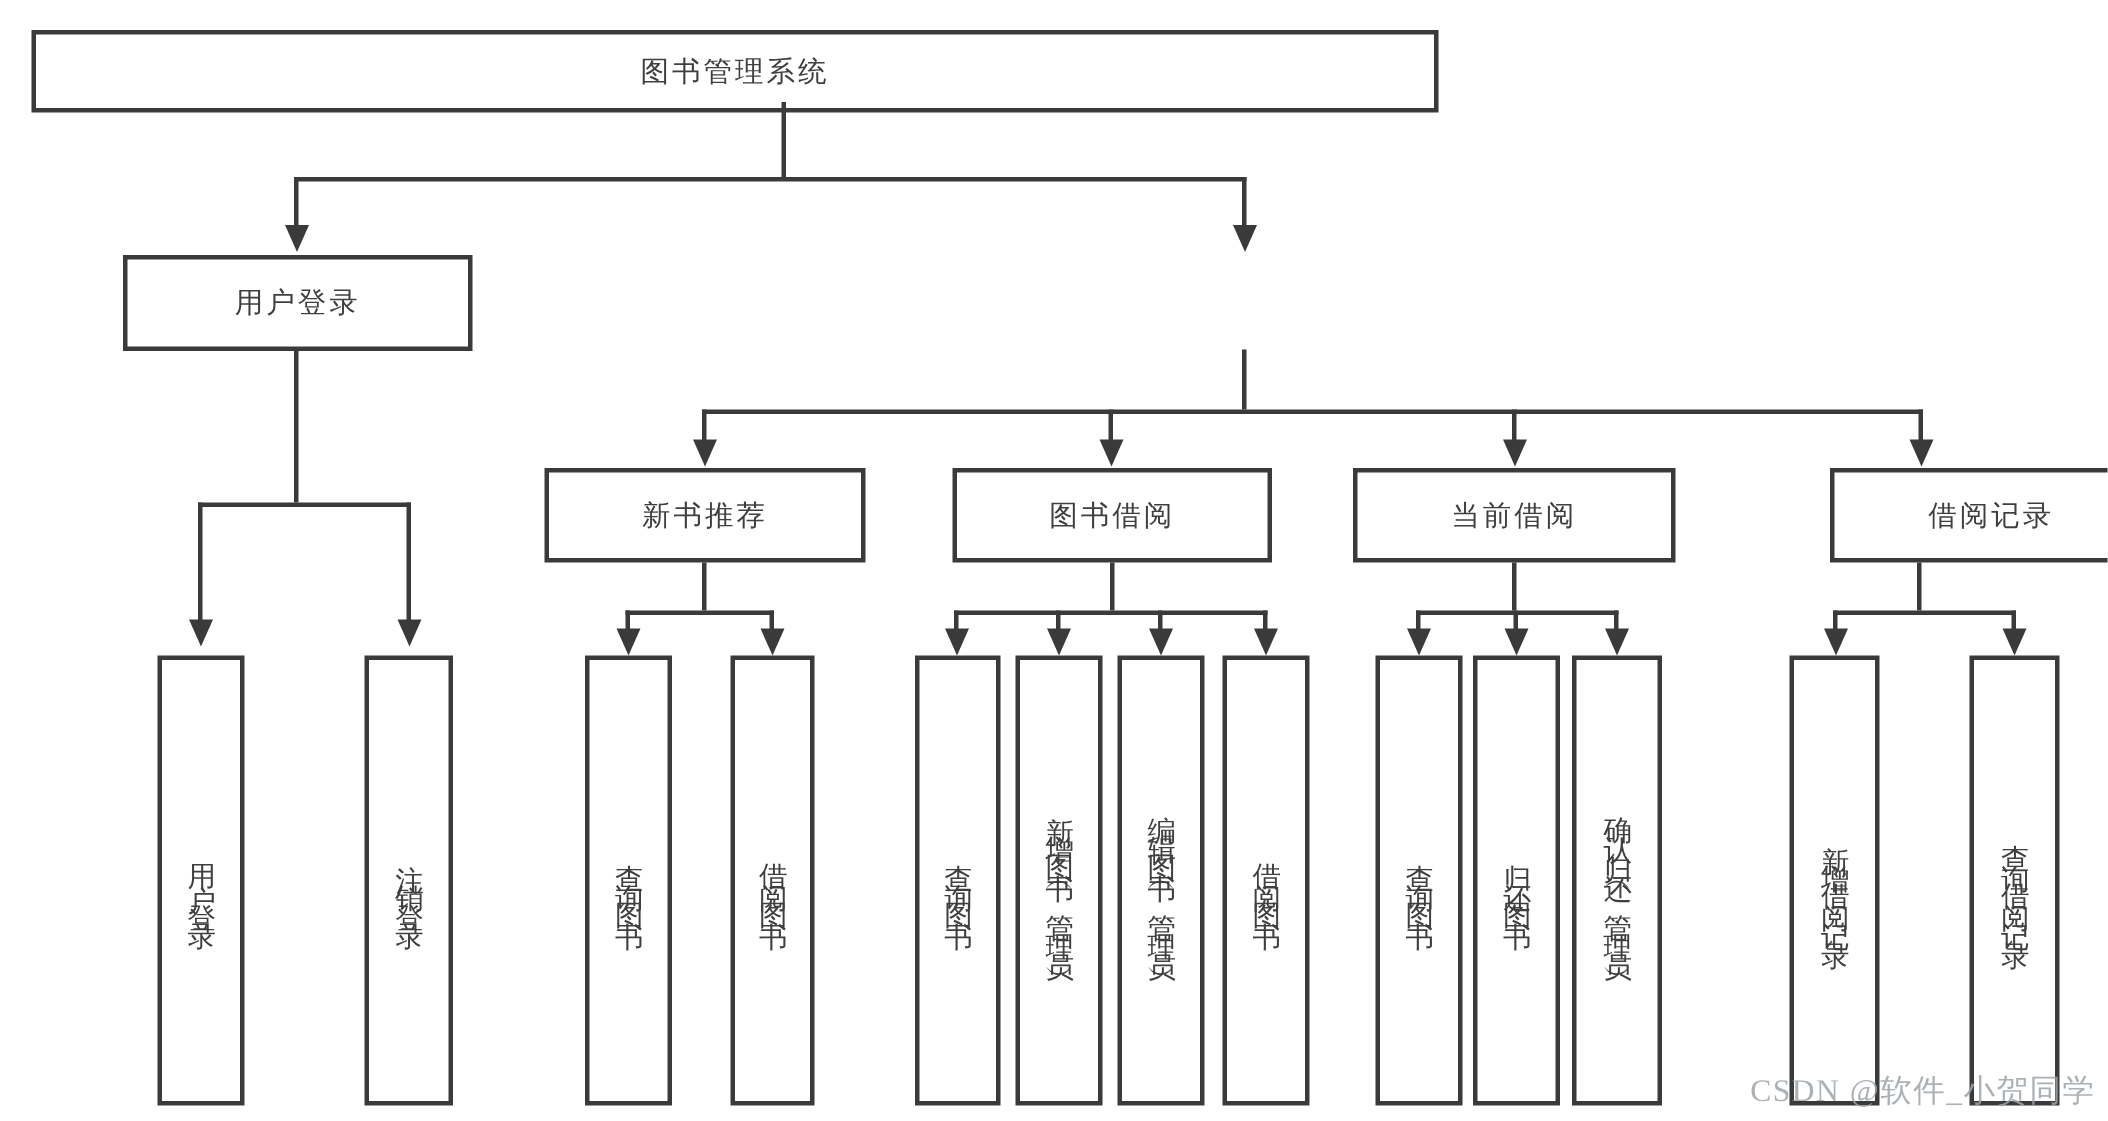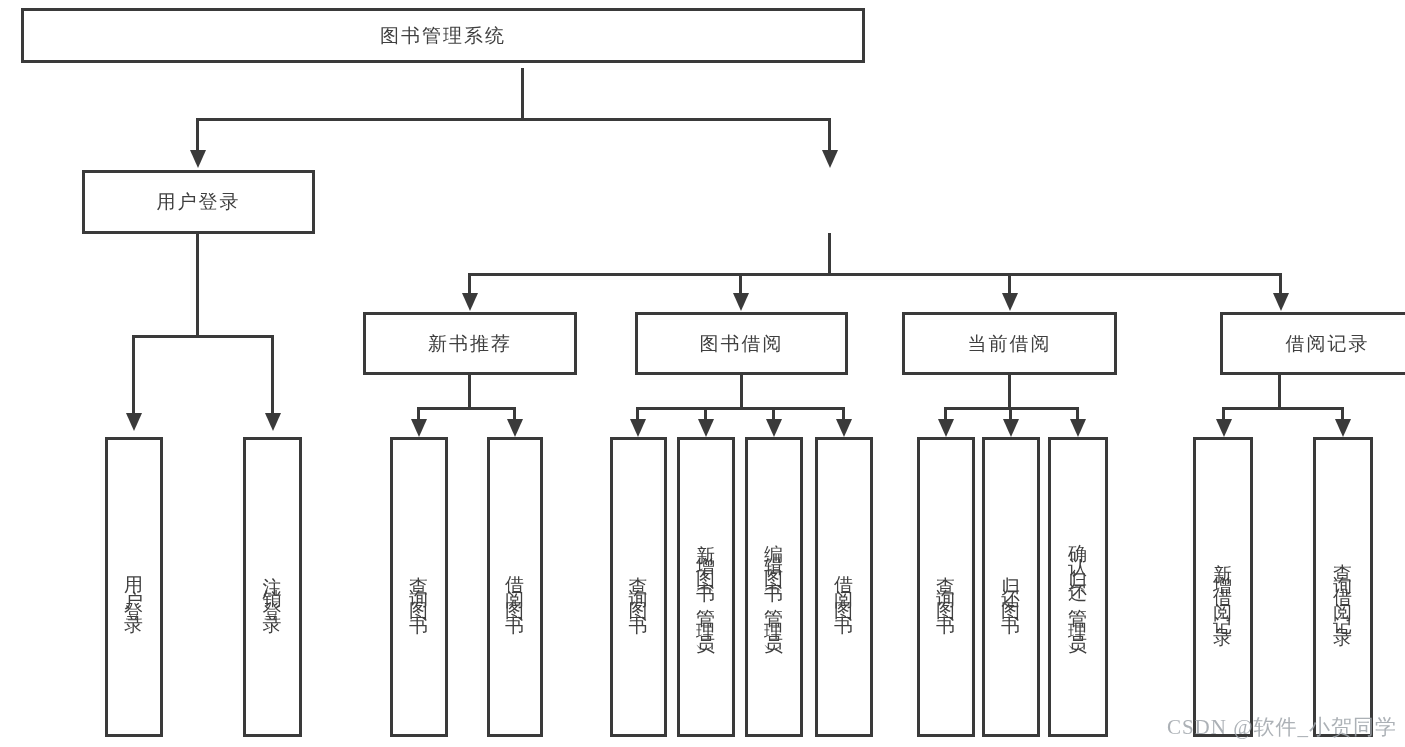--- a/index.html
+++ b/index.html
@@ -43,21 +43,21 @@
     color:rgba(158,163,169,0.85);
     letter-spacing:1px;
     white-space:nowrap;
   }
 </style>
 </head>
 <body>
 
 <div class="canvas">
 
-  <div class="node hnode" style="left:21px;top:8px;width:844px;height:55px;">图书管理系统</div>
+  <div class="node hnode" style="left:21px;top:20px;width:938px;height:55px;">图书管理系统</div>
 
   <div class="node hnode" style="left:82px;top:170px;width:233px;height:64px;">用户登录</div>
 
 
   <div class="node hnode" style="left:363px;top:312px;width:214px;height:63px;text-align:center;">新书推荐</div>
 
   <div class="node hnode" style="left:635px;top:312px;width:213px;height:63px;">图书借阅</div>
 
   <div class="node hnode" style="left:902px;top:312px;width:215px;height:63px;">当前借阅</div>
 

